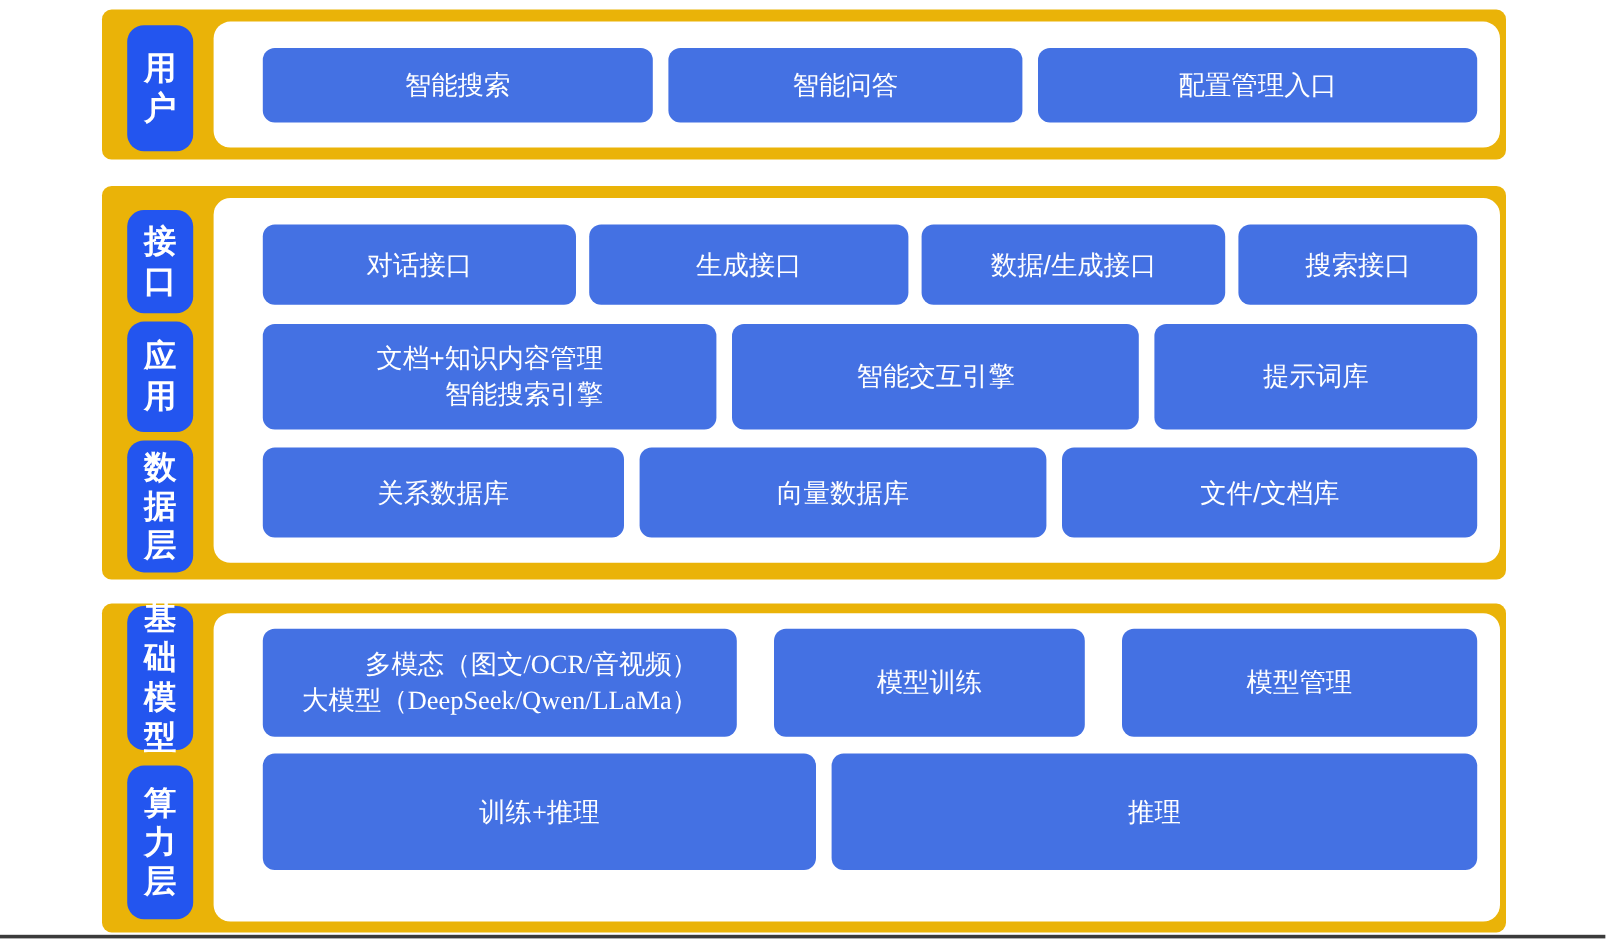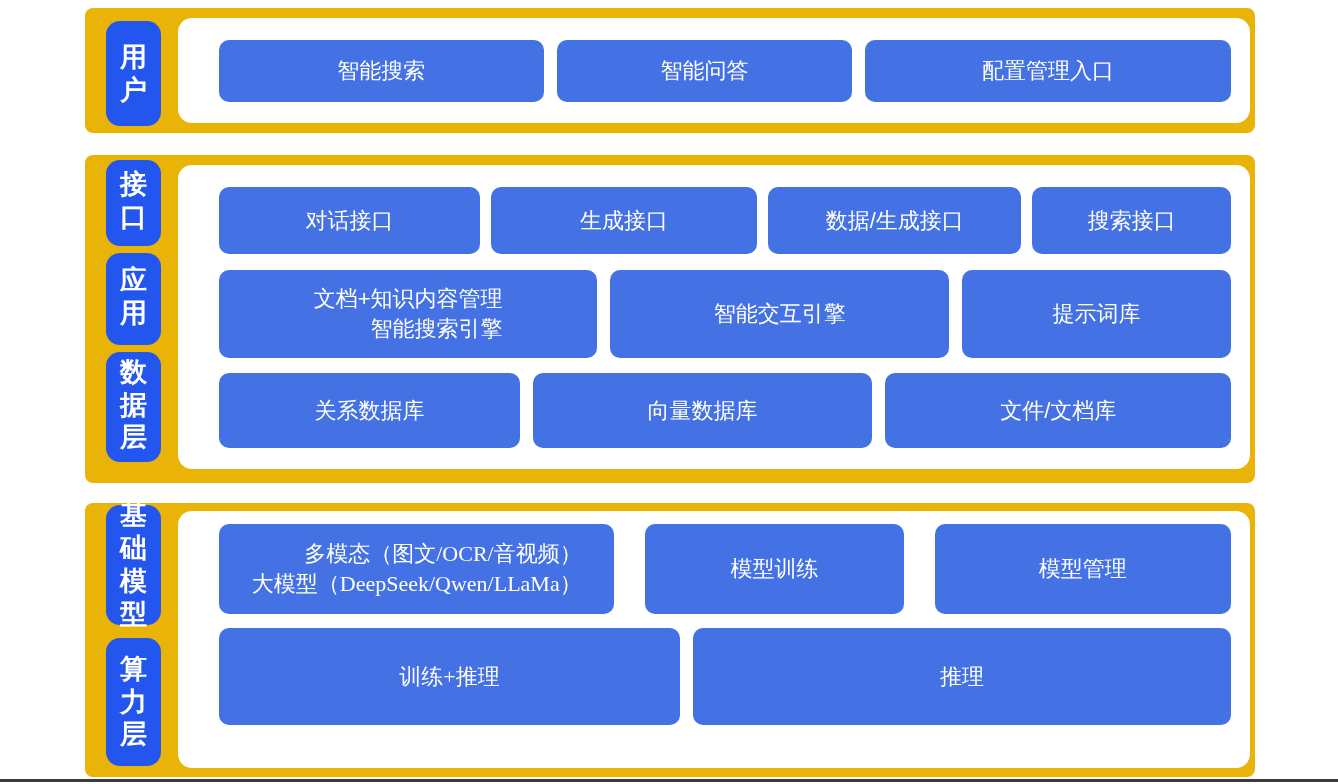--- a/index.html
+++ b/index.html
@@ -12,21 +12,21 @@
 
   .band { background:#eab308; border-radius:8px; display:flex;
           padding:0 5px 0 21px; }
   .band-1 { height:125px; margin-bottom:22px; }
   .band-2 { height:328px; margin-bottom:20px; }
   .band-3 { height:274px; }
 
   .labelcol { width:55px; flex-shrink:0; margin-right:17px;
               display:flex; flex-direction:column; }
   .band-1 .labelcol { padding-top:13px; }
-  .band-2 .labelcol { padding-top:5px; gap:7px;font-family:Liberation Mono, monospace; }
+  .band-2 .labelcol { padding-top:20px; gap:7px; }
   .band-3 .labelcol { padding-top:2px; gap:13px; }
 
   .vlabel { width:55px; background:#2355ef; color:#ffffff; border-radius:14px;
             display:flex; align-items:center; justify-content:center;
             text-align:center; font-weight:bold; font-size:27px; line-height:1.22;
             word-break:break-all; padding:0 13px; }
   .h105 { height:105px; } .h86 { height:86px; } .h92 { height:92px; }
   .h110 { height:110px; } .h120 { height:120px; } .h128 { height:128px; }
 
   .panel { flex:1; background:#ffffff; border-radius:14px;

